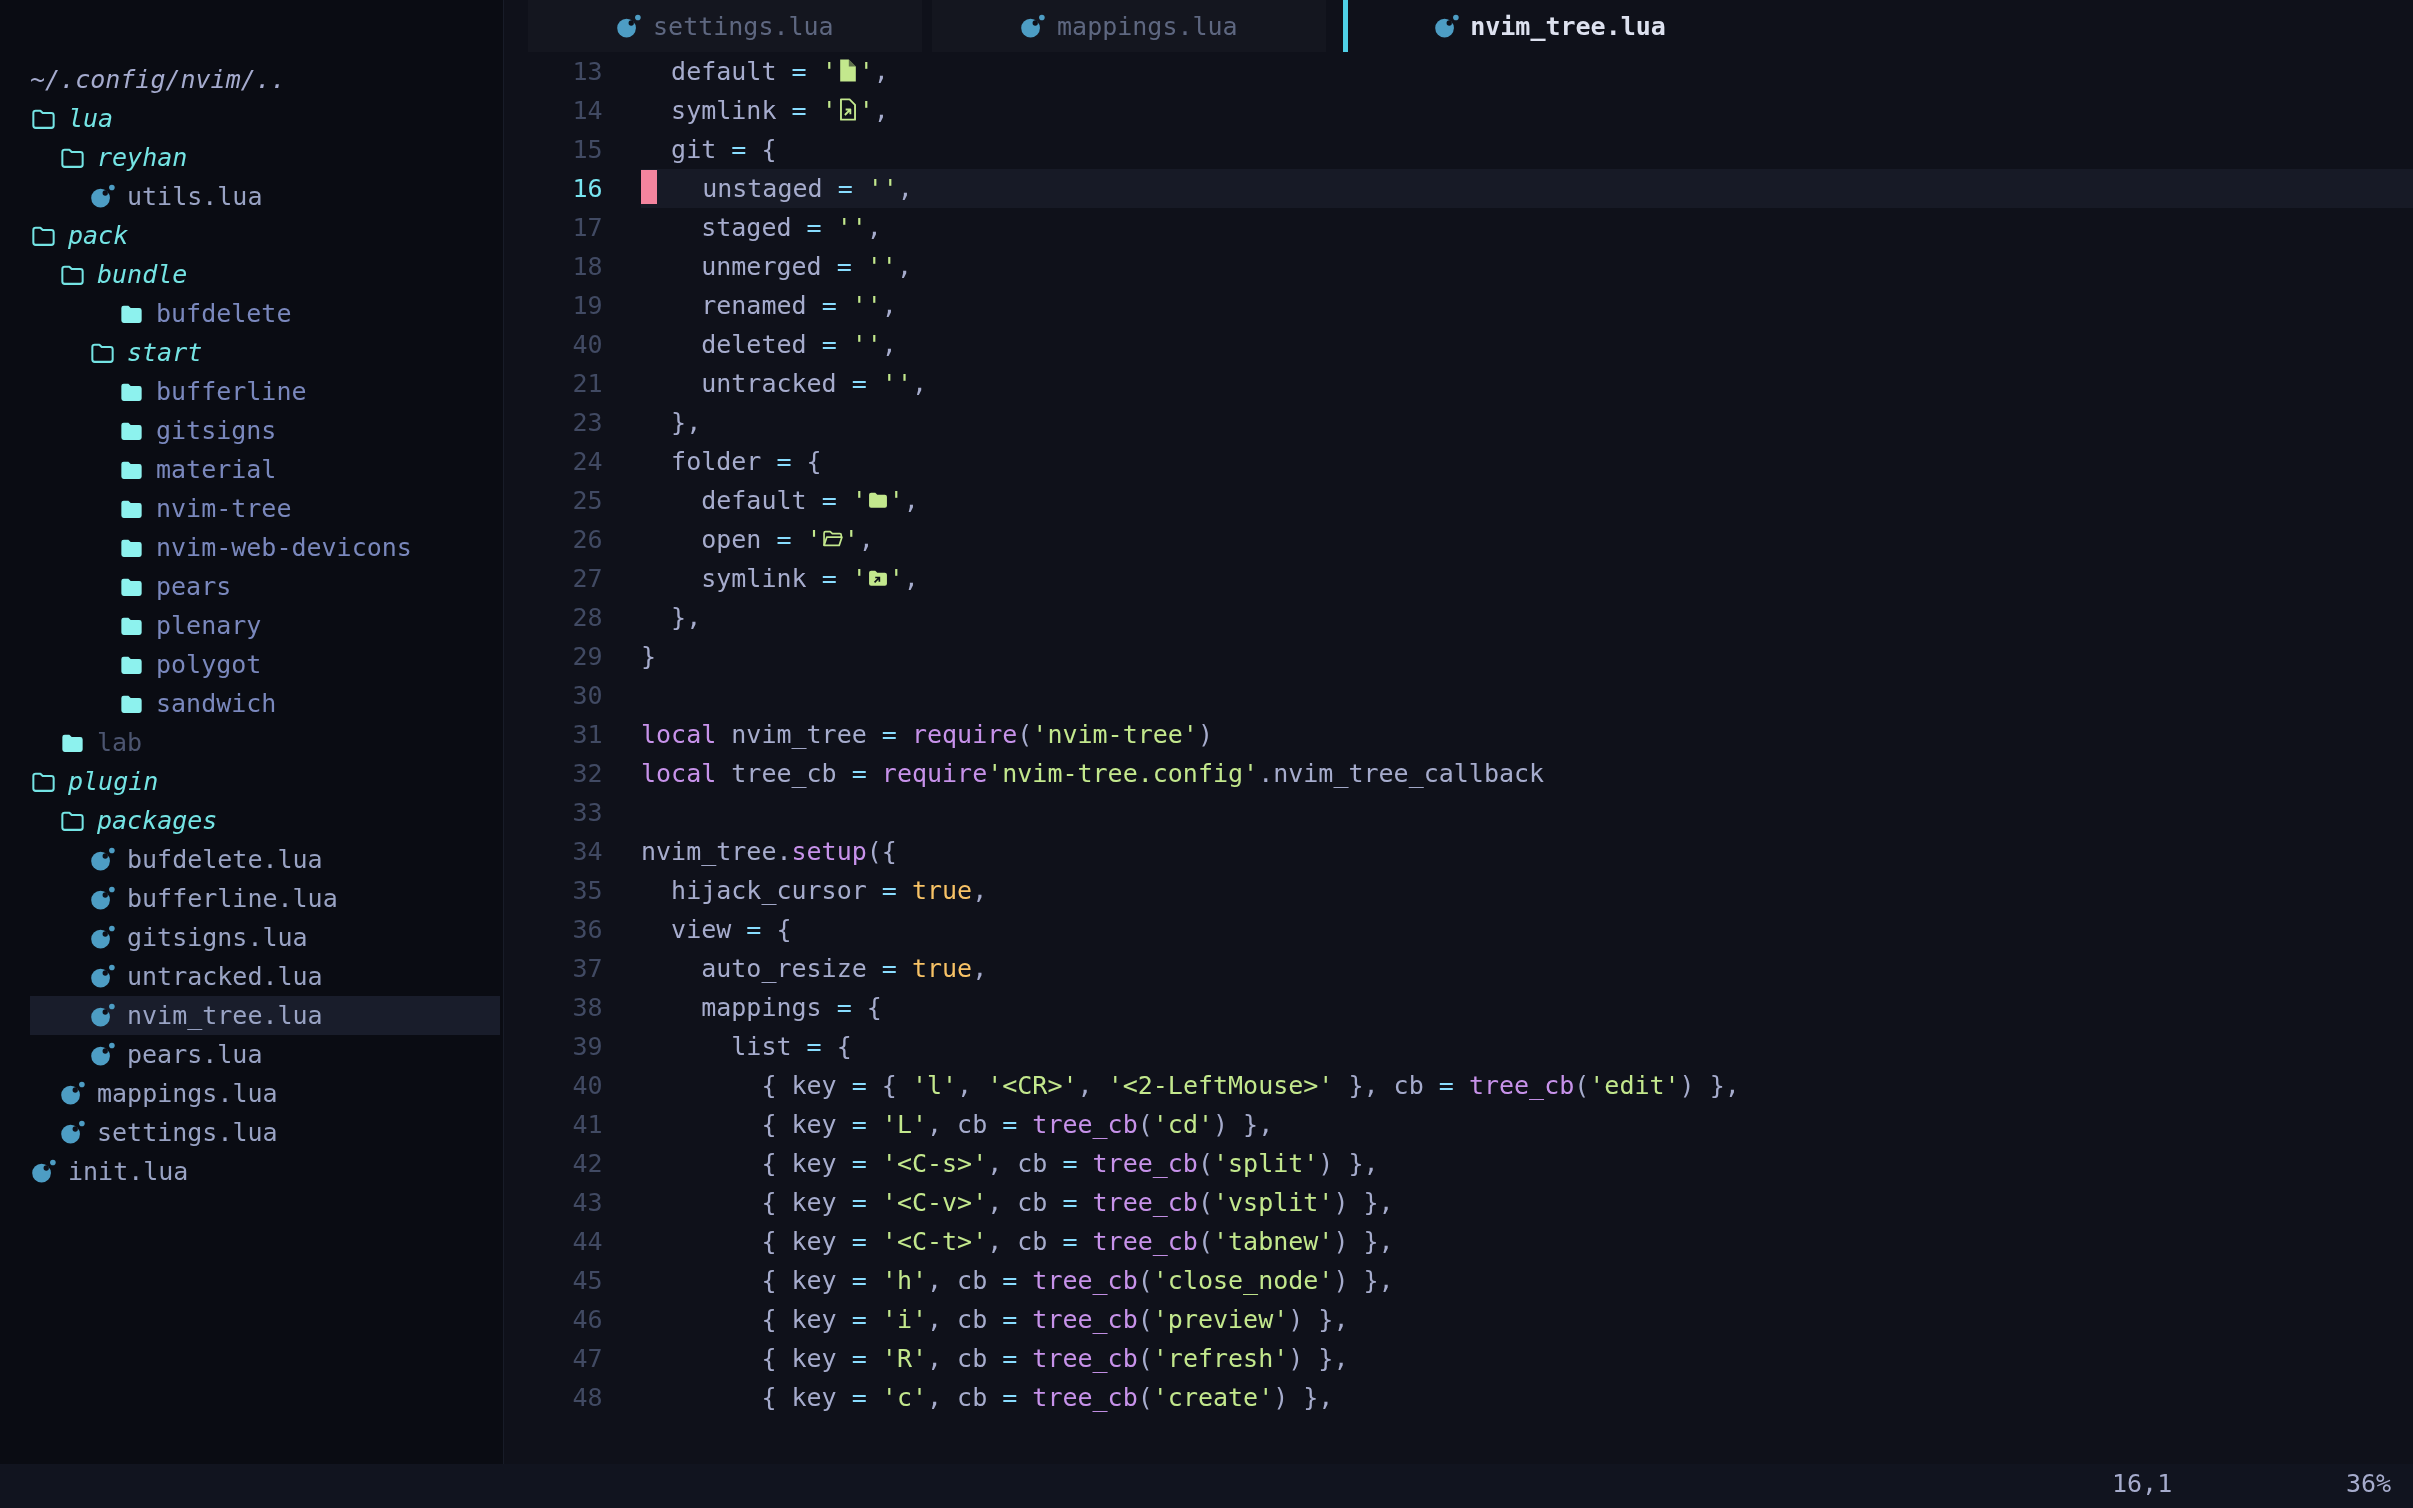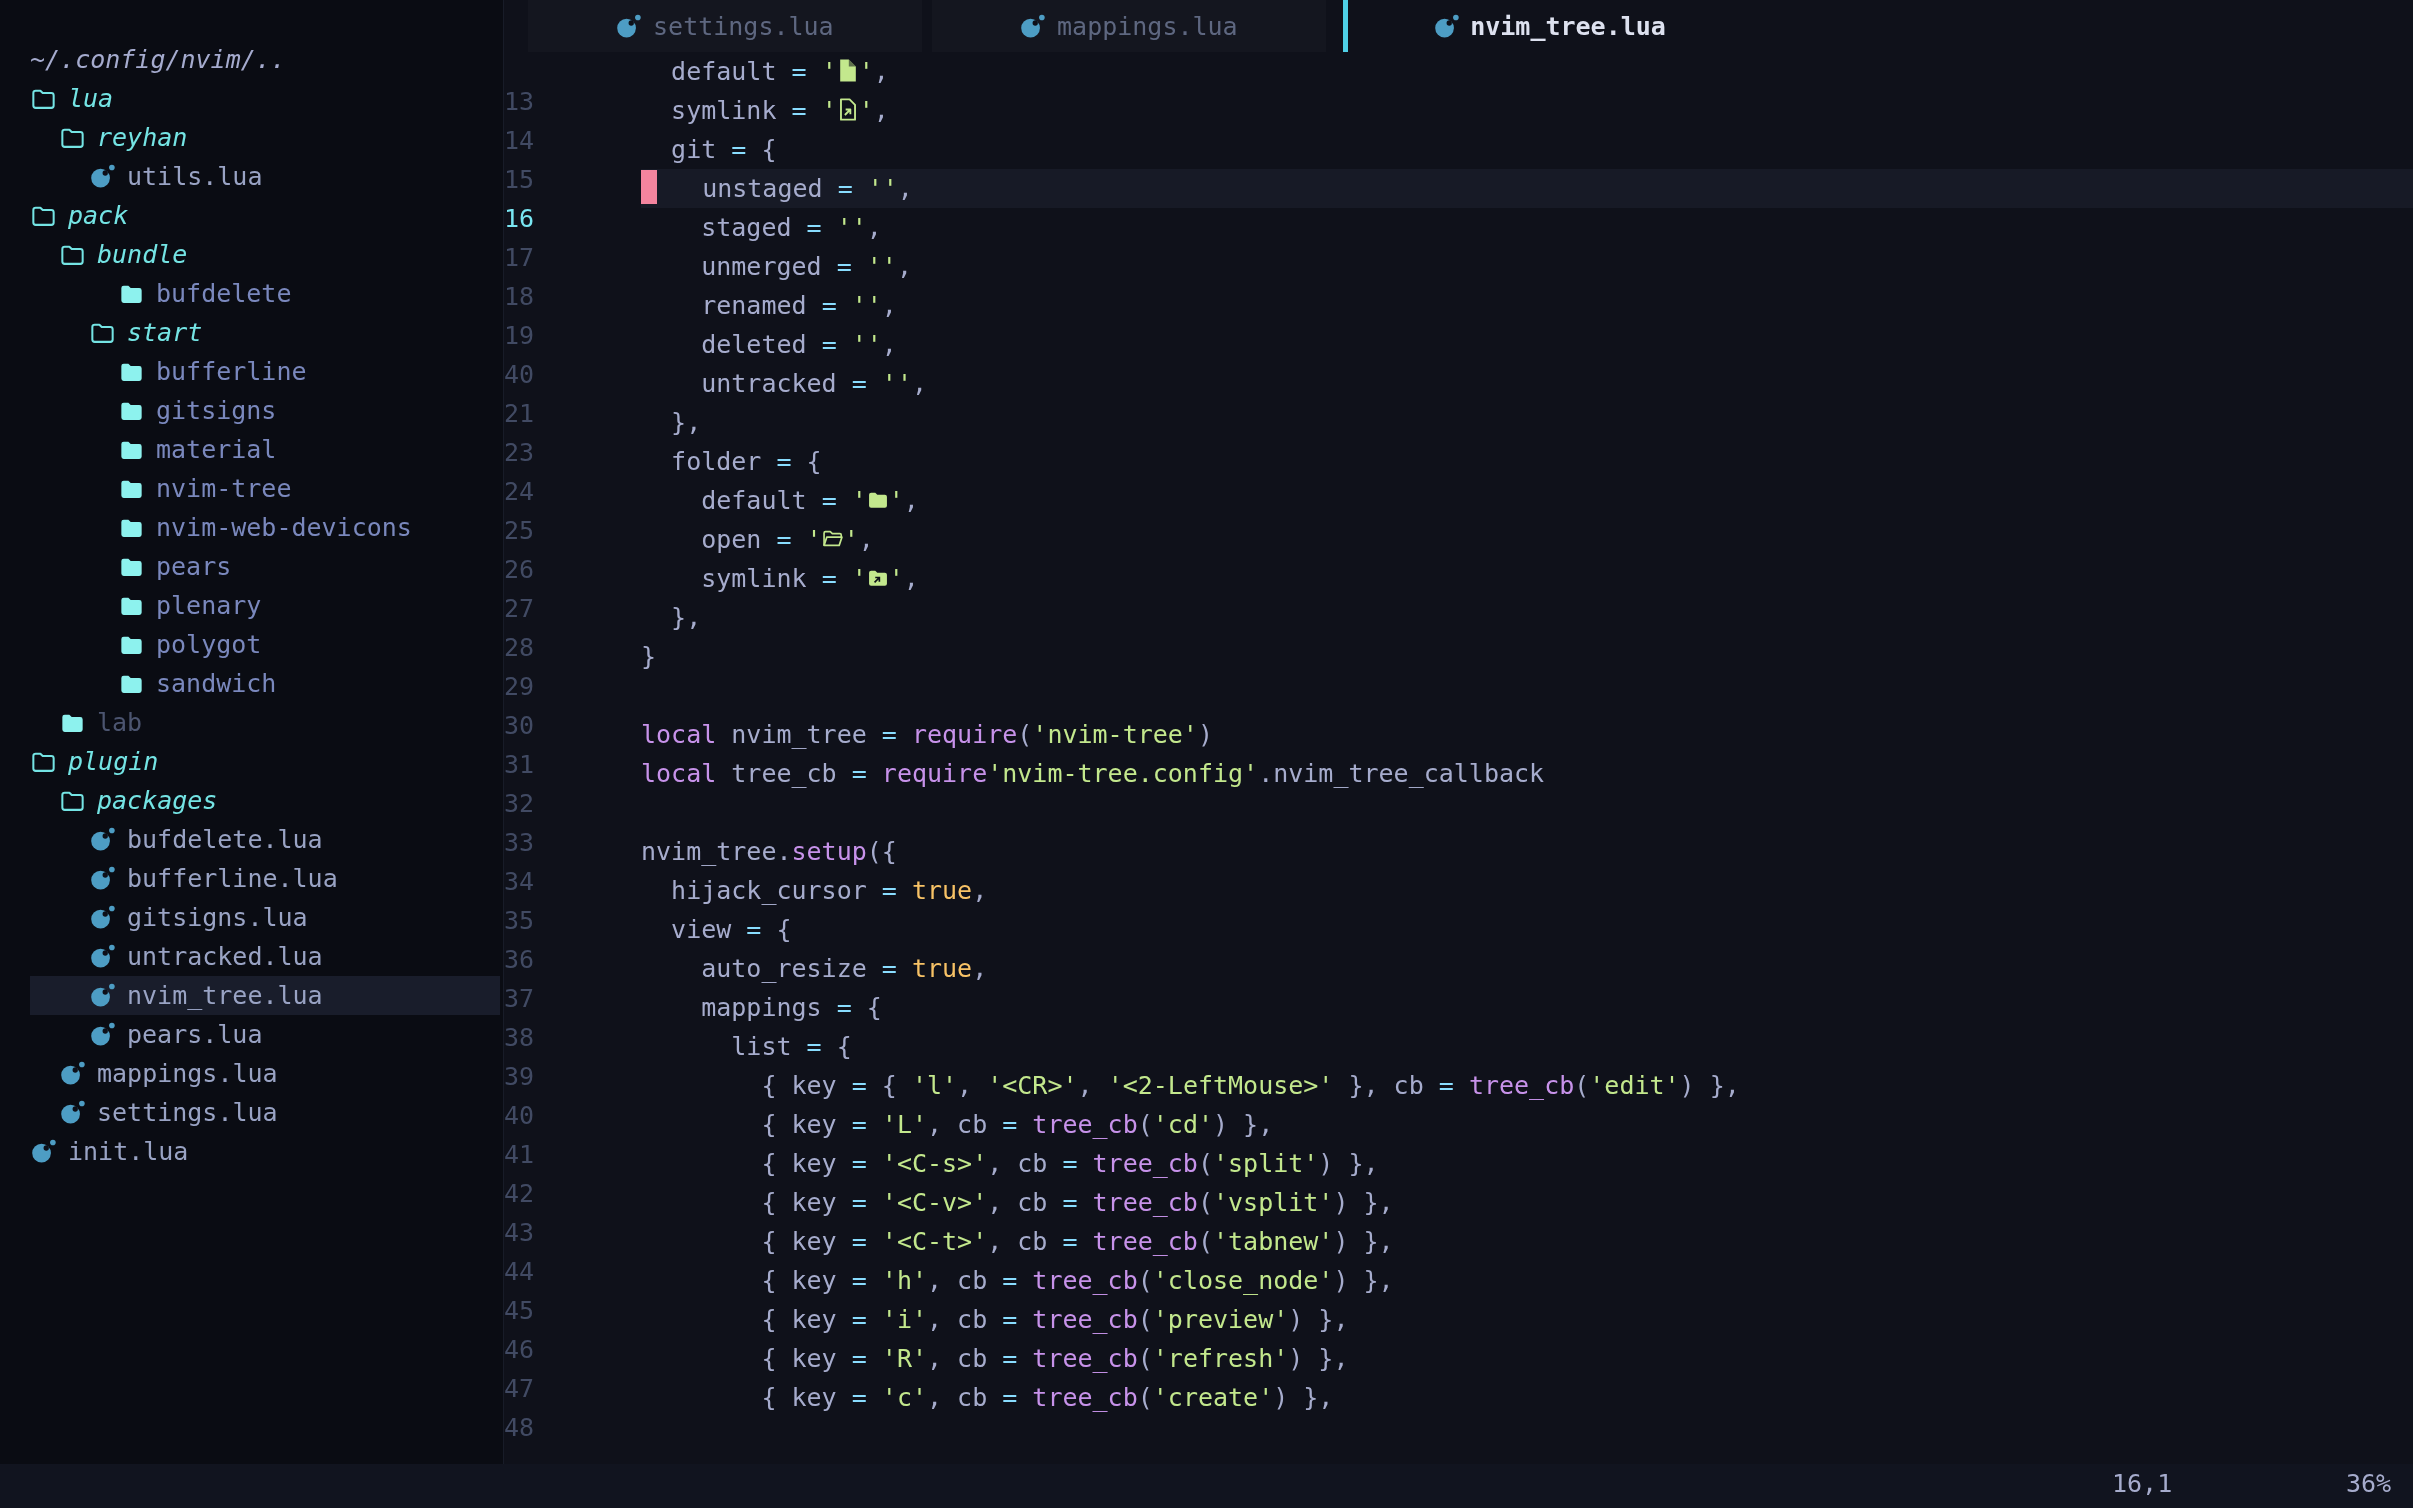--- a/index.html
+++ b/index.html
@@ -13,21 +13,21 @@
     --kw:#c792ea; --str:#c3e88d; --op:#89ddff; --bool:#f7c266;
   }
   *{margin:0;padding:0;box-sizing:border-box;}
   body{background:#000;}
   .app{position:relative;width:2413px;height:1508px;background:var(--bg);overflow:hidden;
        font-family:"DejaVu Sans Mono", monospace;font-size:25px;}
 
   
   .sidebar{position:absolute;left:0;top:0;width:503px;height:1464px;background:var(--sidebar-bg);overflow:hidden;}
   .winsep{position:absolute;left:503px;top:0;width:0.8px;height:1464px;background:#181c28;}
-  .tree{padding-top:40px;}
+  .tree{padding-top:60px;}
   .tree-row{height:39px;display:flex;align-items:center;white-space:nowrap;}
   .tree-row.selected{background:var(--sel-row);margin-left:30px;margin-right:3.4px;}
   .tree-icon{width:27px;height:27px;flex:0 0 27px;margin-right:11px;display:flex;align-items:center;justify-content:center;}
   .tree-icon svg{width:25px;height:25px;display:block;}
   .lbl-root{color:var(--root-text);font-style:italic;}
   .lbl-dir{color:var(--cyan);font-style:italic;}
   .lbl-dir-dim{color:var(--dim);font-style:italic;}
   .lbl-closed{color:var(--dir-text);}
   .lbl-closed-dim{color:var(--dim);}
   .lbl-file{color:var(--file-text);}
@@ -41,21 +41,21 @@
   .tab{width:394px;display:flex;align-items:center;justify-content:center;gap:11.7px;background:var(--tab-bg);
        color:var(--tab-fg);margin-right:10px;cursor:default;}
   .tab .tab-icon{width:25px;height:25px;}
   .tab .tab-icon svg{width:25px;height:25px;display:block;}
   .tab.active{background:transparent;color:var(--tab-active-fg);font-weight:bold;margin-right:0;}
   .tab-sep{width:5px;background:var(--tab-sep);margin:0 5px 0 6.7px;}
 
   
   .code{position:absolute;left:0;top:52px;right:0;bottom:0;}
   .code-row{height:39px;display:flex;line-height:39px;white-space:pre;}
-  .gutter{width:117px;flex:0 0 117px;text-align:left;padding-right:18.4px;color:var(--linenr);margin-top:30px;}
+  .gutter{width:117px;flex:0 0 117px;text-align:right;padding-right:18.4px;color:var(--linenr);}
   .code-row.cursorline .gutter{color:var(--linenr-cur);}
   .linebody{flex:1;margin-left:20px;}
   .code-row.cursorline .linebody{background:var(--cursorline);}
   .sg-id{color:var(--fg);} .sg-kw{color:var(--kw);} .sg-str{color:var(--str);}
   .sg-op{color:var(--op);} .sg-bool{color:var(--bool);}
   .cursor-block{display:inline-block;width:16px;height:34px;background:var(--cursor);vertical-align:-6.7px;}
   .codeicon{display:inline-block;width:22px;height:25px;vertical-align:-3.4px;color:var(--str);}
   .codeicon svg{width:22px;height:25px;display:block;}
 
   

